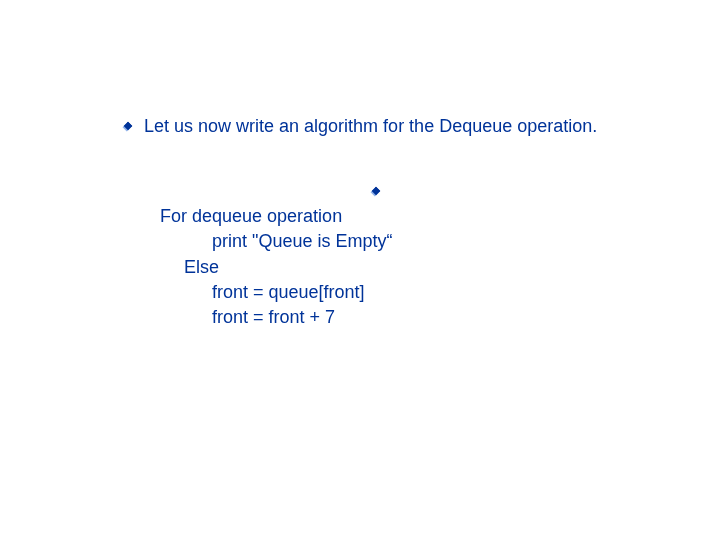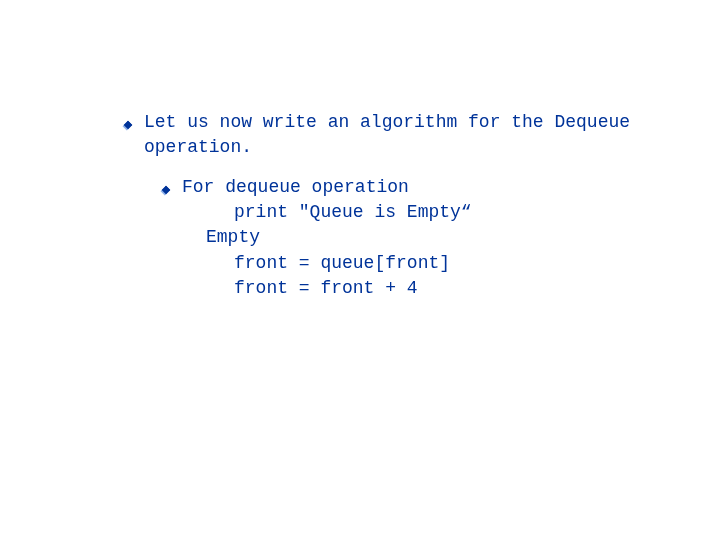--- a/index.html
+++ b/index.html
@@ -5,24 +5,24 @@
   * { margin: 0; padding: 0; box-sizing: border-box; }
   html, body { width: 720px; height: 540px; background: #ffffff; font-family: Arial, Helvetica, sans-serif; }
   .slide {
     width: 720px;
     height: 540px;
     position: relative;
     color: #003399;
     font-size: 18px;
     line-height: 1.4;
   }
-  .bullet-row { display: flex; align-items: flex-start; font-family: Liberation Mono, monospace; }
+  .bullet-row { display: flex; align-items: flex-end; }
   .bullet-icon { flex-shrink: 0; margin-right: 10px; margin-top: 4px; }
   .main-bullet { position: absolute; left: 122px; top: 110px; }
-  .sub-bullet { position: absolute; left: 160px; top: 175px; }
+  .sub-bullet { position: absolute; left: 160px; top: 175px; flex-direction: column; }
   .algo-block .line1 { padding-left: 24px; }
   .algo-block .line2 { padding-left: 52px; }
 </style>
 </head>
 <body>
 
 <div class="slide">
 
   <div class="bullet-row main-bullet">
     <span class="bullet-icon">
@@ -39,19 +39,19 @@
     <span class="bullet-icon">
       <svg width="12" height="12" viewBox="0 0 12 12">
         <rect x="3" y="3" width="6" height="6" transform="rotate(45 6 6)" fill="#003399"></rect>
         <rect x="1.8" y="4.2" width="6" height="6" transform="rotate(45 4.8 7.2)" fill="#7aa3e5" opacity="0.85"></rect>
         <rect x="3" y="3" width="6" height="6" transform="rotate(45 6 6)" fill="#003399"></rect>
       </svg>
     </span>
     <div class="algo-block">
       <div>For dequeue operation</div>
       <div class="line2">print "Queue is Empty“</div>
-      <div class="line1">Empty</div>
+      <div class="line1">Else</div>
       <div class="line2">front = queue[front]</div>
-      <div class="line2">front = front + 4</div>
+      <div class="line2">front = front + 7</div>
     </div>
   </div>
 
 </div>
 
 </body></html>

